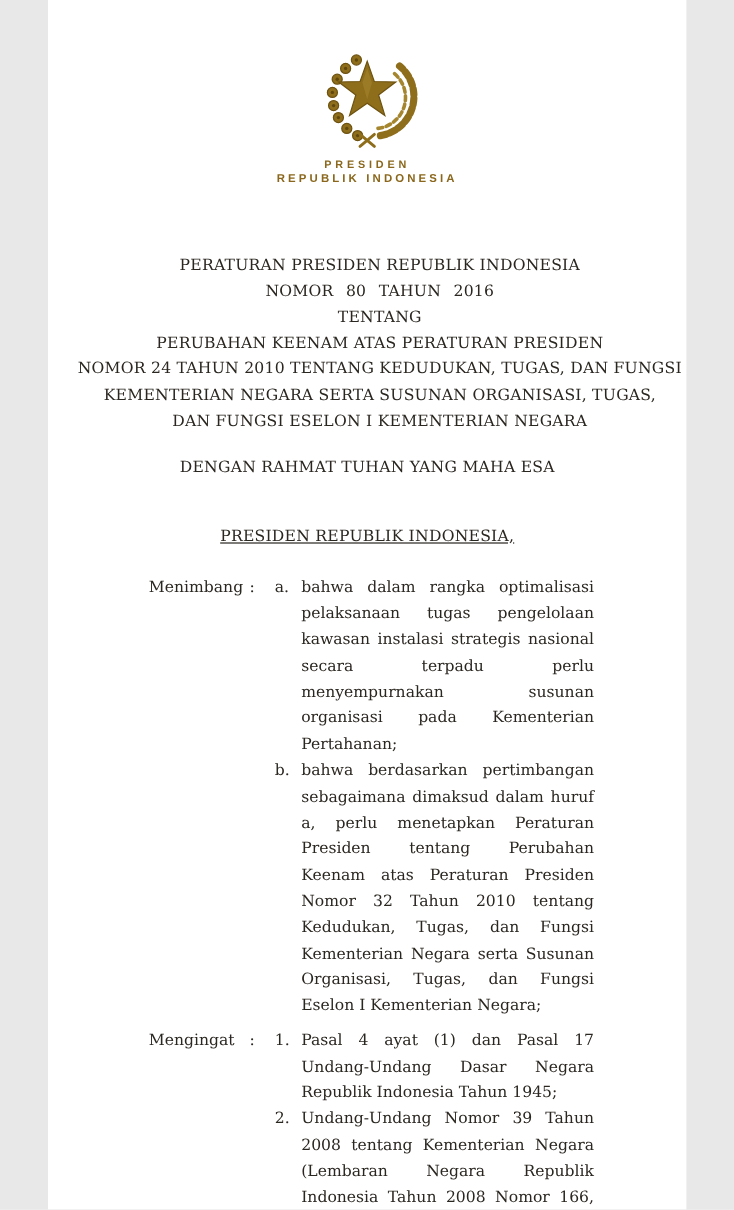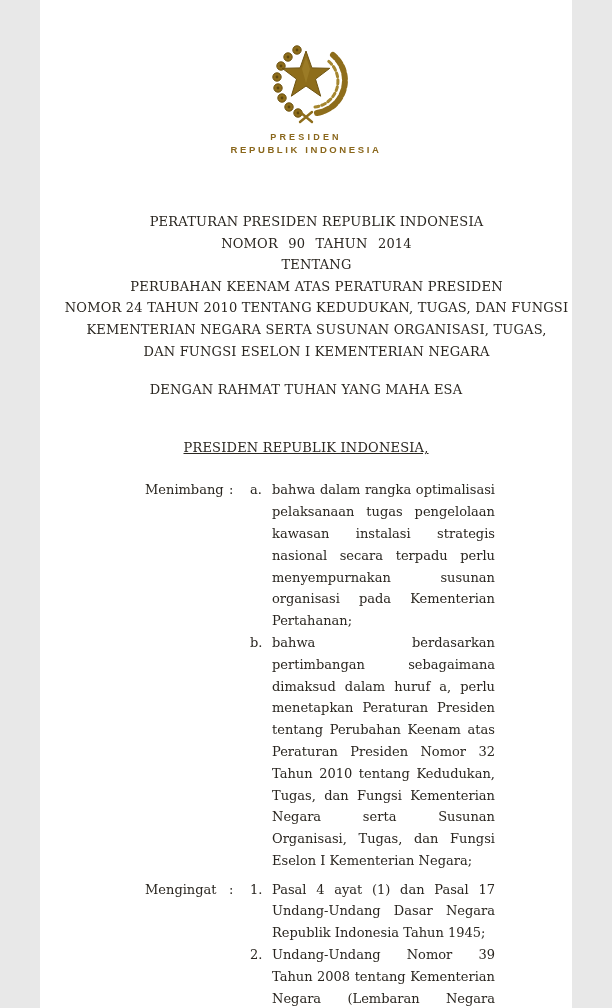--- a/index.html
+++ b/index.html
@@ -36,21 +36,21 @@
     font-size:13px; line-height:21.6px; letter-spacing:0.2px;
   }
   .issuer{
     margin-top:36px; text-align:center;
     font-size:13px; line-height:21.6px; letter-spacing:0.2px;text-decoration:underline;
   }
 
   
   .section{
     display:flex;
-    margin:0 77px 0 105px;   
+    margin:0 77px 0 84px;   
     font-size:13px; line-height:21.8px;
   }
   .section.first{ margin-top:21px; }
   .section.second{ margin-top:7px; }
   .slabel{ width:84px; flex:none; }
   .scolon{ width:21px; flex:none; }
   .sitems{ flex:1; min-width:0; }
   .item{ display:flex; }
   .marker{ width:22px; flex:none; }
   .itext{ flex:1; text-align:justify; text-justify:inter-word; }
@@ -99,21 +99,21 @@
 
       <polygon points="46,15 51.9,31.9 69.8,32.3 55.5,43.1 60.7,60.2 46,50 31.3,60.2 36.5,43.1 22.2,32.3 40.1,31.9" fill="#8e6d1b" stroke="#6d5210" stroke-width="1"></polygon>
       <polygon points="46,21 50,33 46,47 42,33" fill="#a5862f" opacity="0.55"></polygon>
     </svg>
     <div class="agency l1">PRESIDEN</div>
     <div class="agency l2">REPUBLIK INDONESIA</div>
   </header>
 
   <div class="titleblock">
     <div>PERATURAN PRESIDEN REPUBLIK INDONESIA</div>
-    <div class="wide">NOMOR 90 TAHUN 2014</div>
+    <div class="wide">NOMOR 80 TAHUN 2016</div>
     <div>TENTANG</div>
     <div>PERUBAHAN KEENAM ATAS PERATURAN PRESIDEN</div>
     <div>NOMOR 24 TAHUN 2010 TENTANG KEDUDUKAN, TUGAS, DAN FUNGSI</div>
     <div>KEMENTERIAN NEGARA SERTA SUSUNAN ORGANISASI, TUGAS,</div>
     <div>DAN FUNGSI ESELON I KEMENTERIAN NEGARA</div>
   </div>
 
   <div class="invocation">DENGAN RAHMAT TUHAN YANG MAHA ESA</div>
 
   <div class="issuer">PRESIDEN REPUBLIK INDONESIA,</div>

